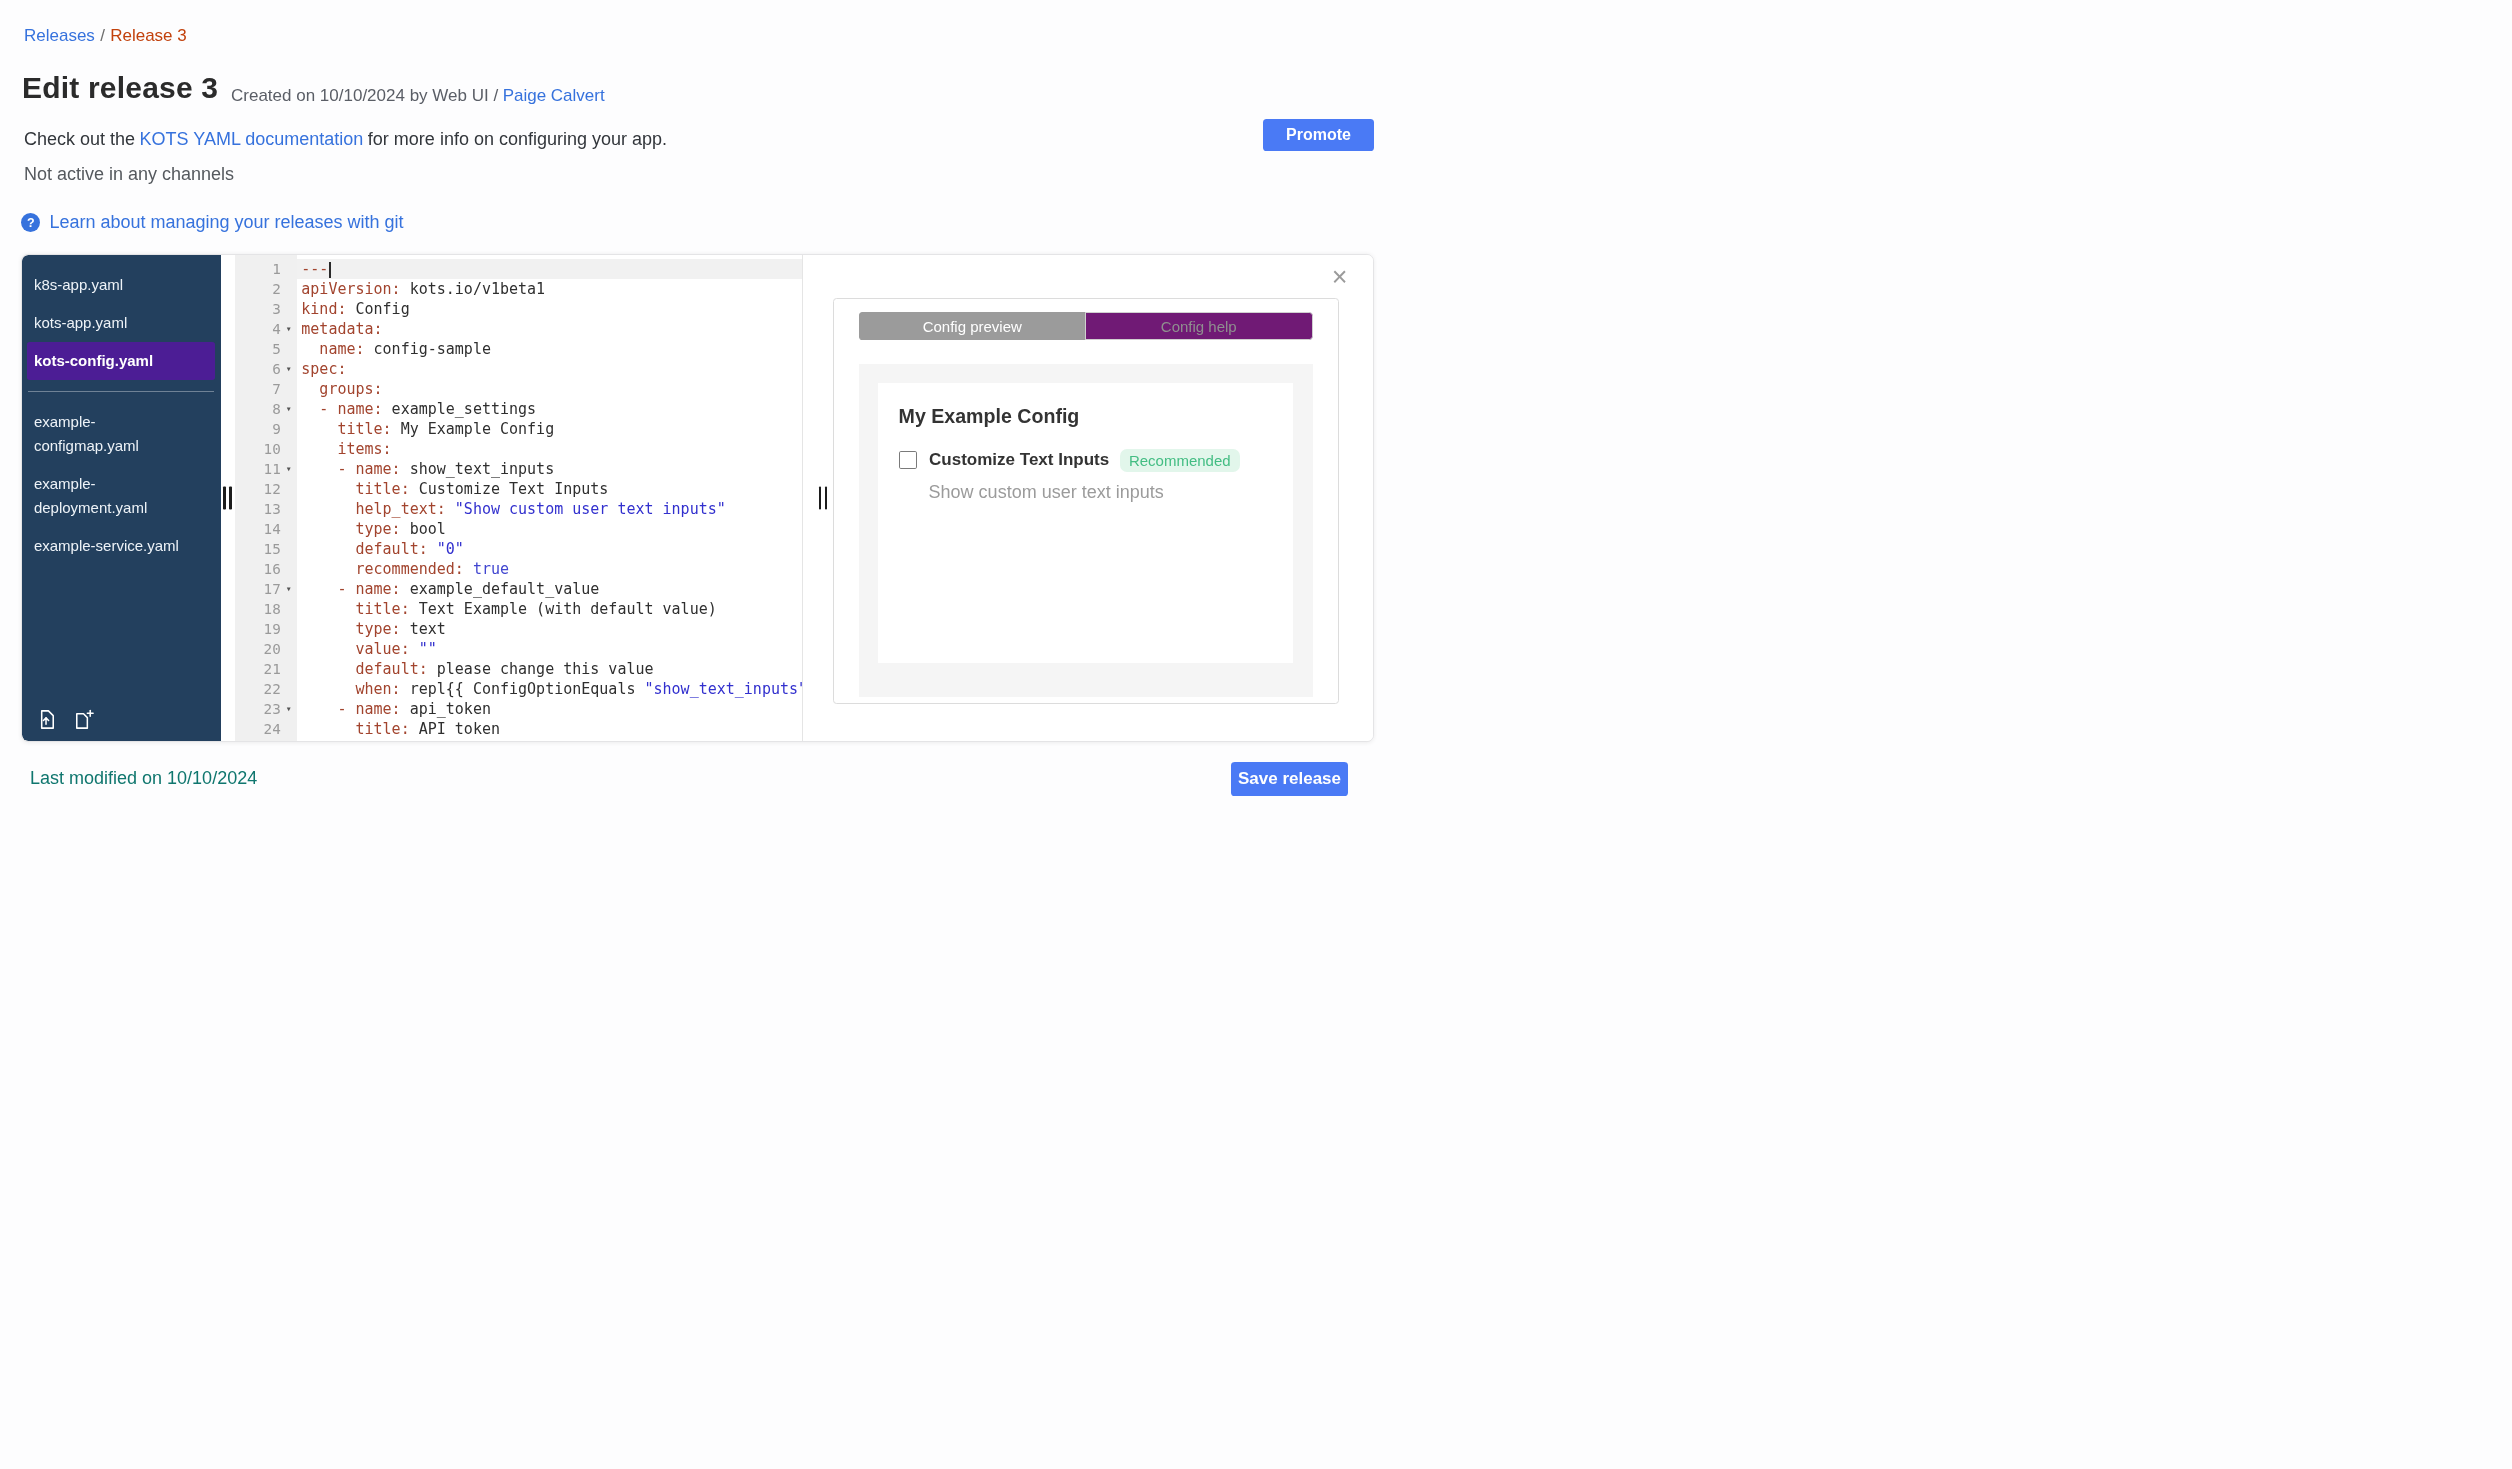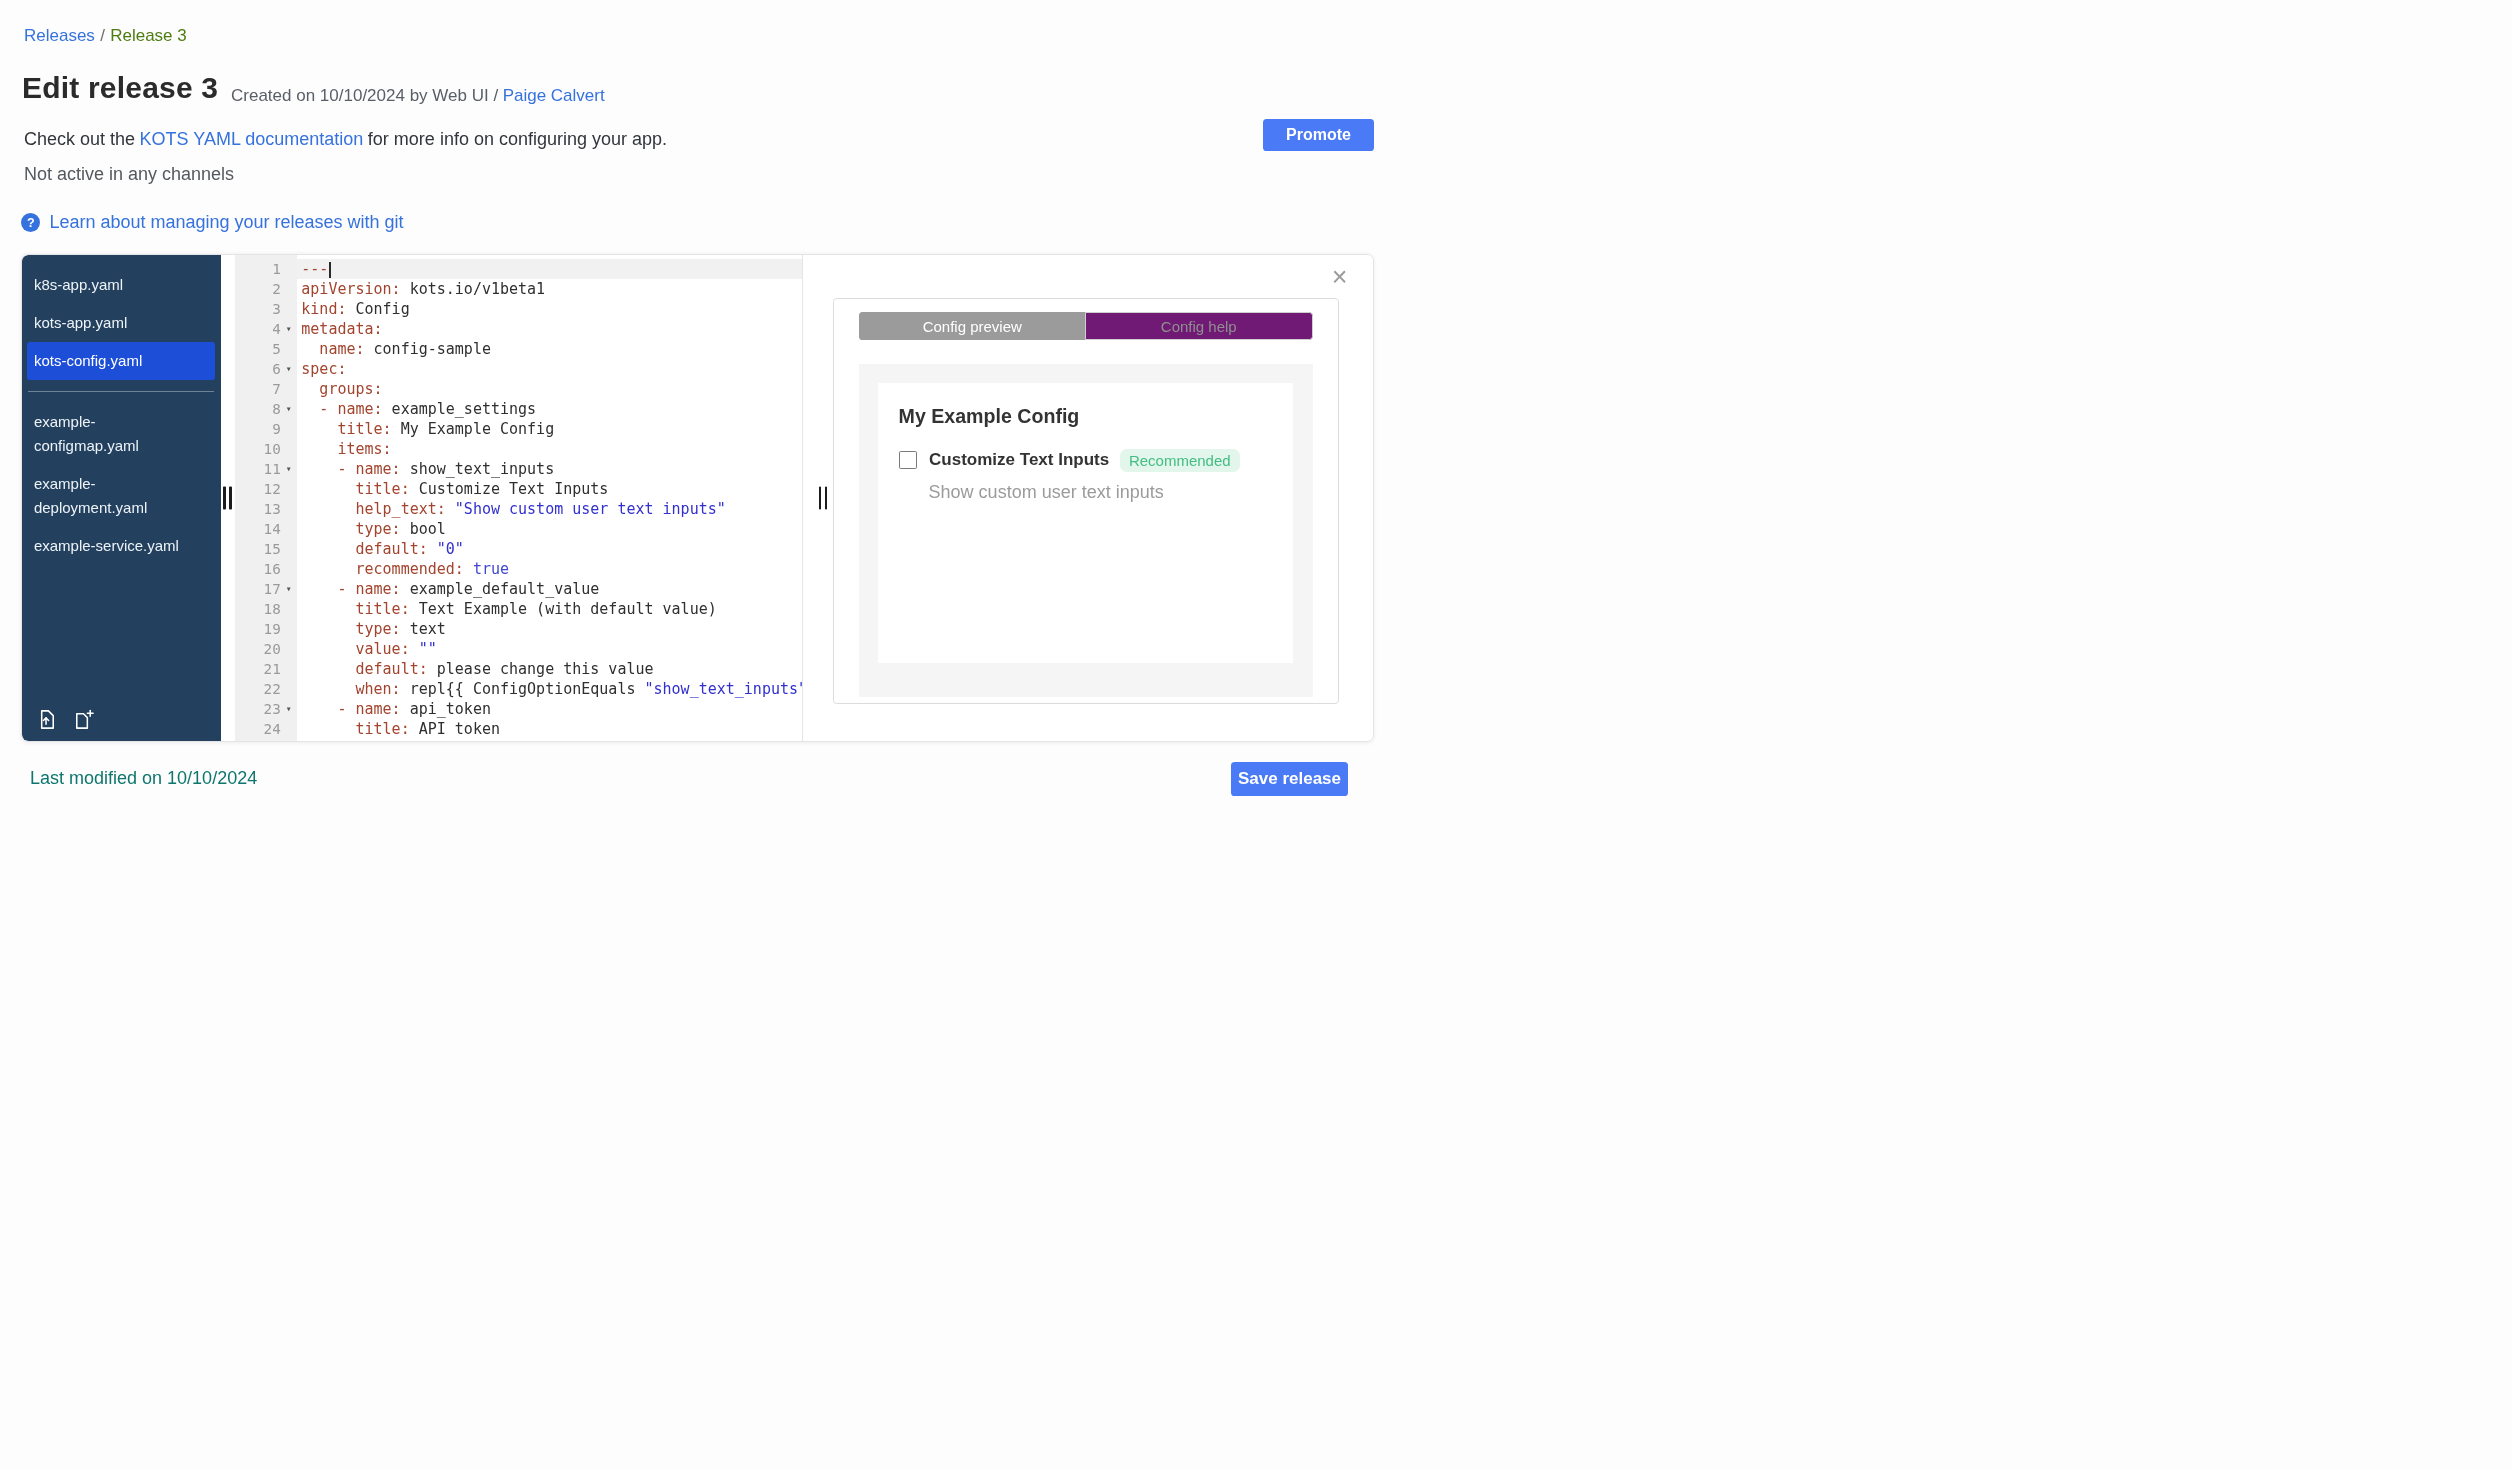--- a/index.html
+++ b/index.html
@@ -10,21 +10,21 @@
     color: #32363b;
     position: relative;
     overflow: hidden;
   }
   .abs { position: absolute; }
   a.link { color: #3672dd; text-decoration: none; cursor: pointer; }
 
   
   .breadcrumb { left: 24px; top: 26px; font-size: 17px; }
   .breadcrumb .sep { color: #6e6e6e; margin: 0 5.3px; }
-  .breadcrumb .current { color: #4d7c0f; }
+  .breadcrumb .current { color: #c2410c; }
 
   .page-title { left: 22px; top: 71px; font-size: 30px; font-weight: bold; color: #2b2b2b; letter-spacing: 0.2px; }
   .created-line { left: 231px; top: 86px; font-size: 17px; color: #5a5e66; }
   .created-line a { margin-left: 4.5px; }
 
   .doc-line { left: 24px; top: 129px; font-size: 18px; color: #32363b; }
   .doc-line .pad { margin: 0 4.5px; }
 
   .btn {
     display: flex; align-items: center; justify-content: center;
@@ -57,21 +57,21 @@
   
   .file-sidebar {
     width: 199px; flex: none; background: #23405e; position: relative;
     padding-top: 10.7px; border-radius: 6.2px 0 0 6.2px;
   }
   .file-item {
     margin: 0 5.3px; padding: 7.1px 7.1px; border-radius: 2.7px;
     color: #eef3f8; font-size: 15px; line-height: 24px; cursor: pointer;
   }
   .file-item .file-label { display: inline-block; max-width: 160px; overflow-wrap: break-word; }
-  .file-item.selected { background: #1d4ed8; font-weight: normal; color: #fff; }
+  .file-item.selected { background: #4c1d95; font-weight: bold; color: #fff; }
   .file-divider { margin: 10.7px 6.2px; border-top: 0.9px solid rgba(255,255,255,0.35); }
   .sidebar-actions { position: absolute; left: 13.4px; bottom: 9.8px; display: flex; gap: 14.3px; }
   .sidebar-actions svg { cursor: pointer; display: block; }
 
   
   .gap-strip { width: 14.3px; flex: none; position: relative; background: #fff; }
   .drag-handle {
     position: absolute; top: 50%; transform: translateY(-50%);
     display: flex; gap: 3.6px; cursor: col-resize;
   }

